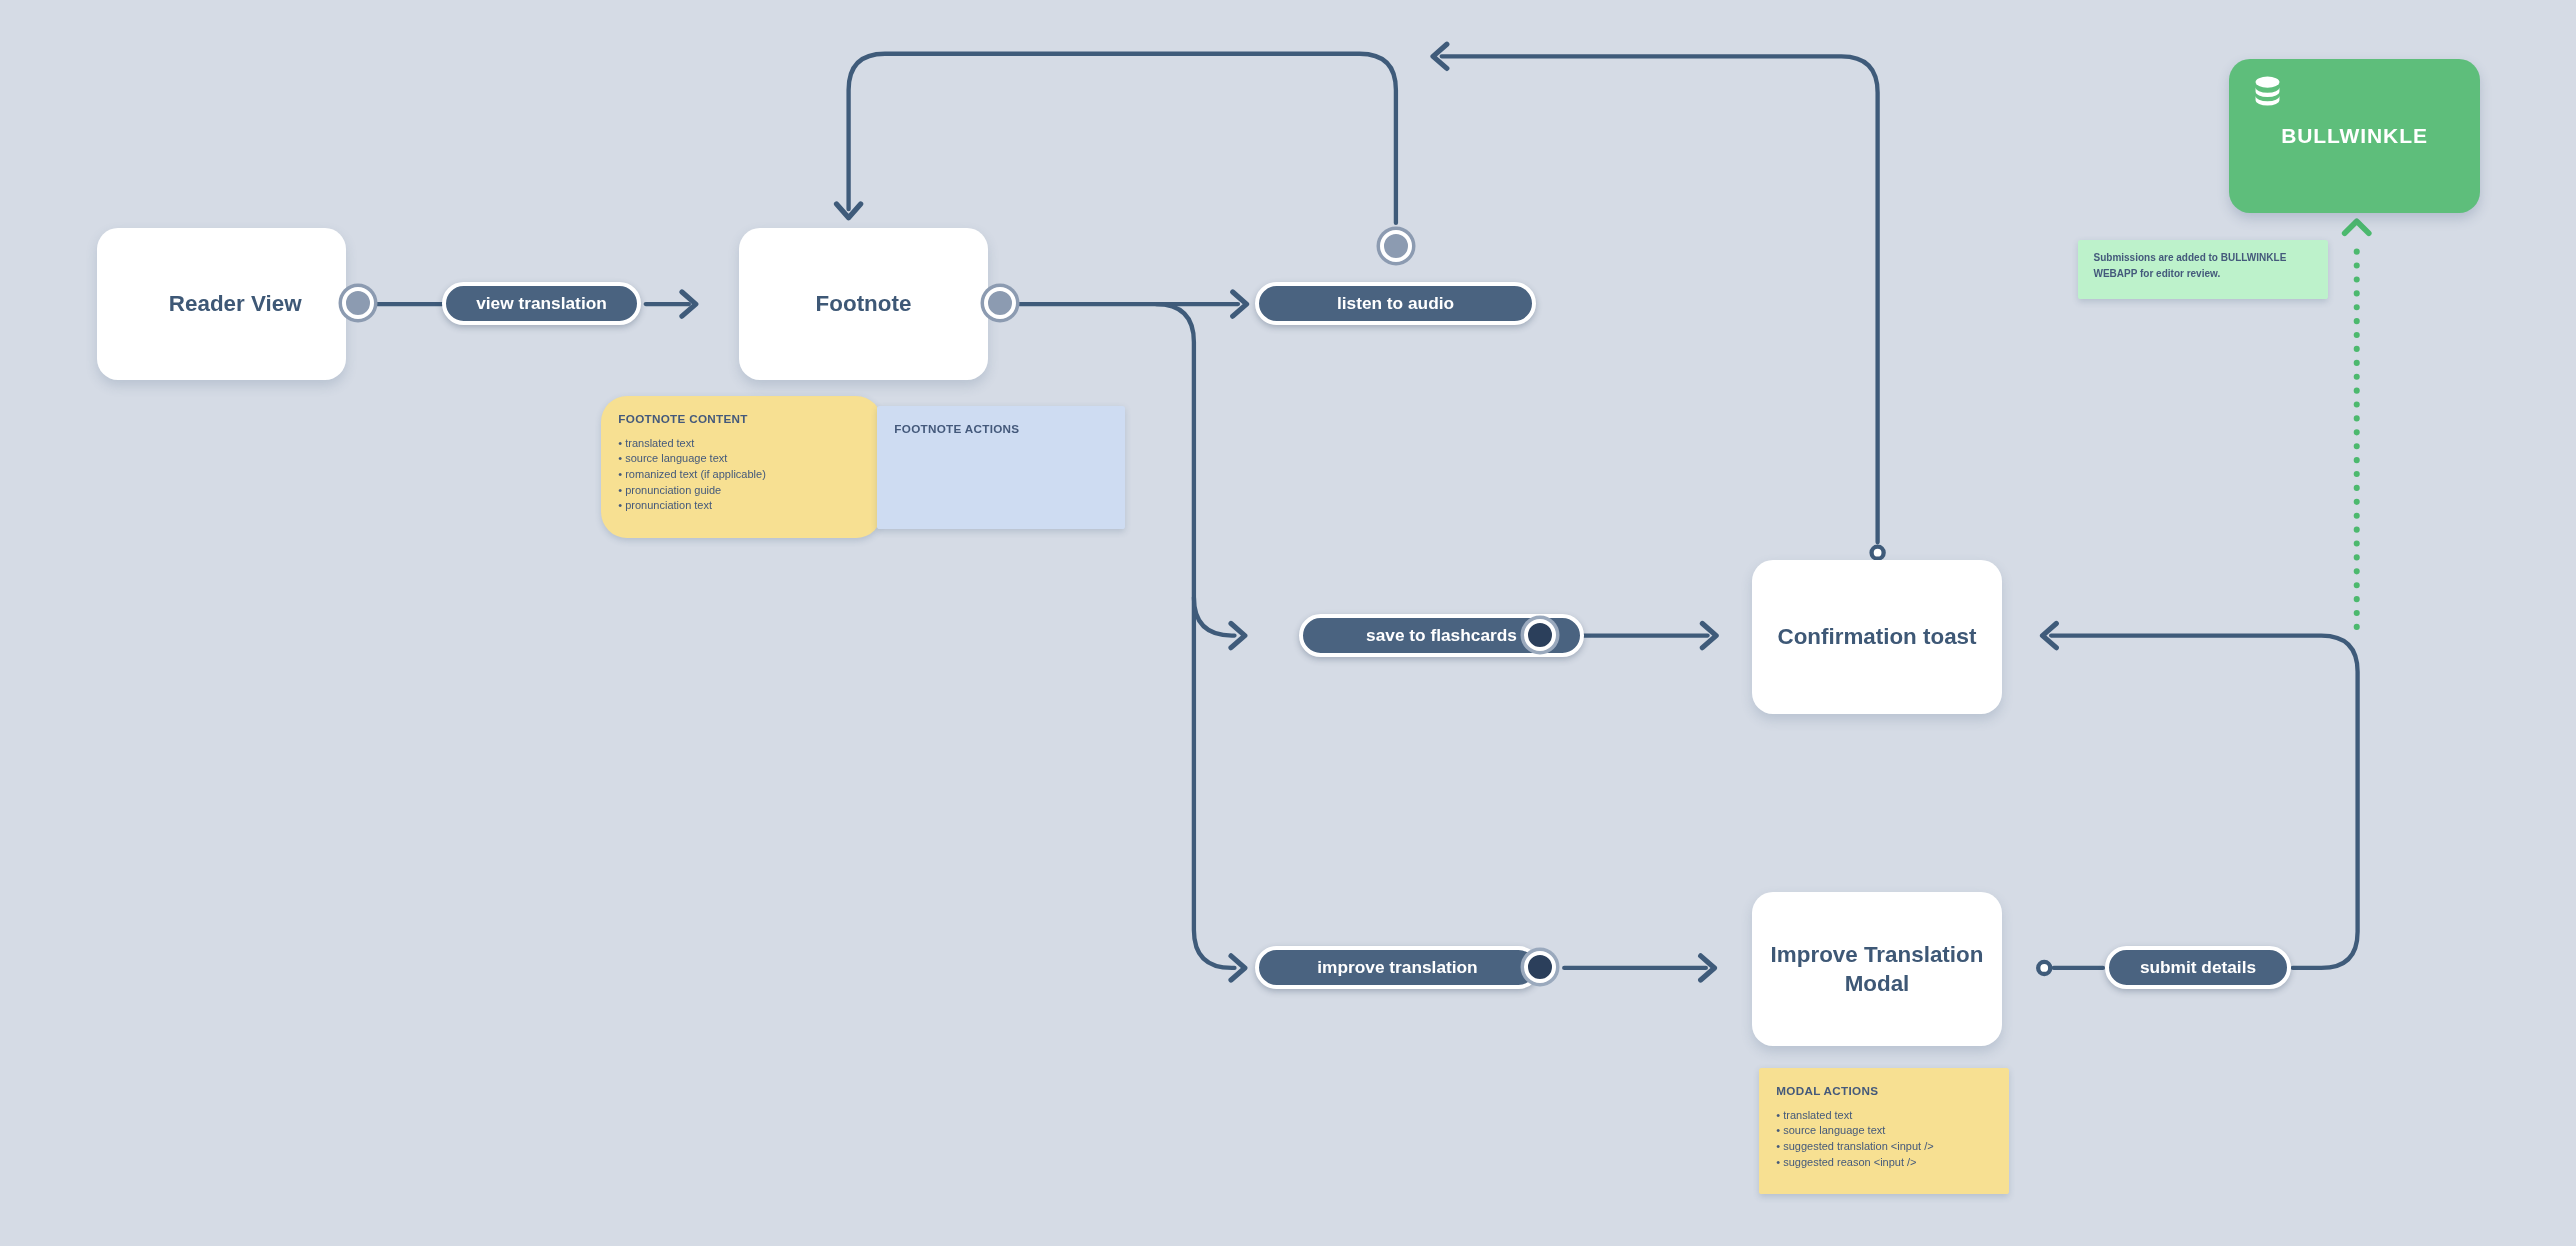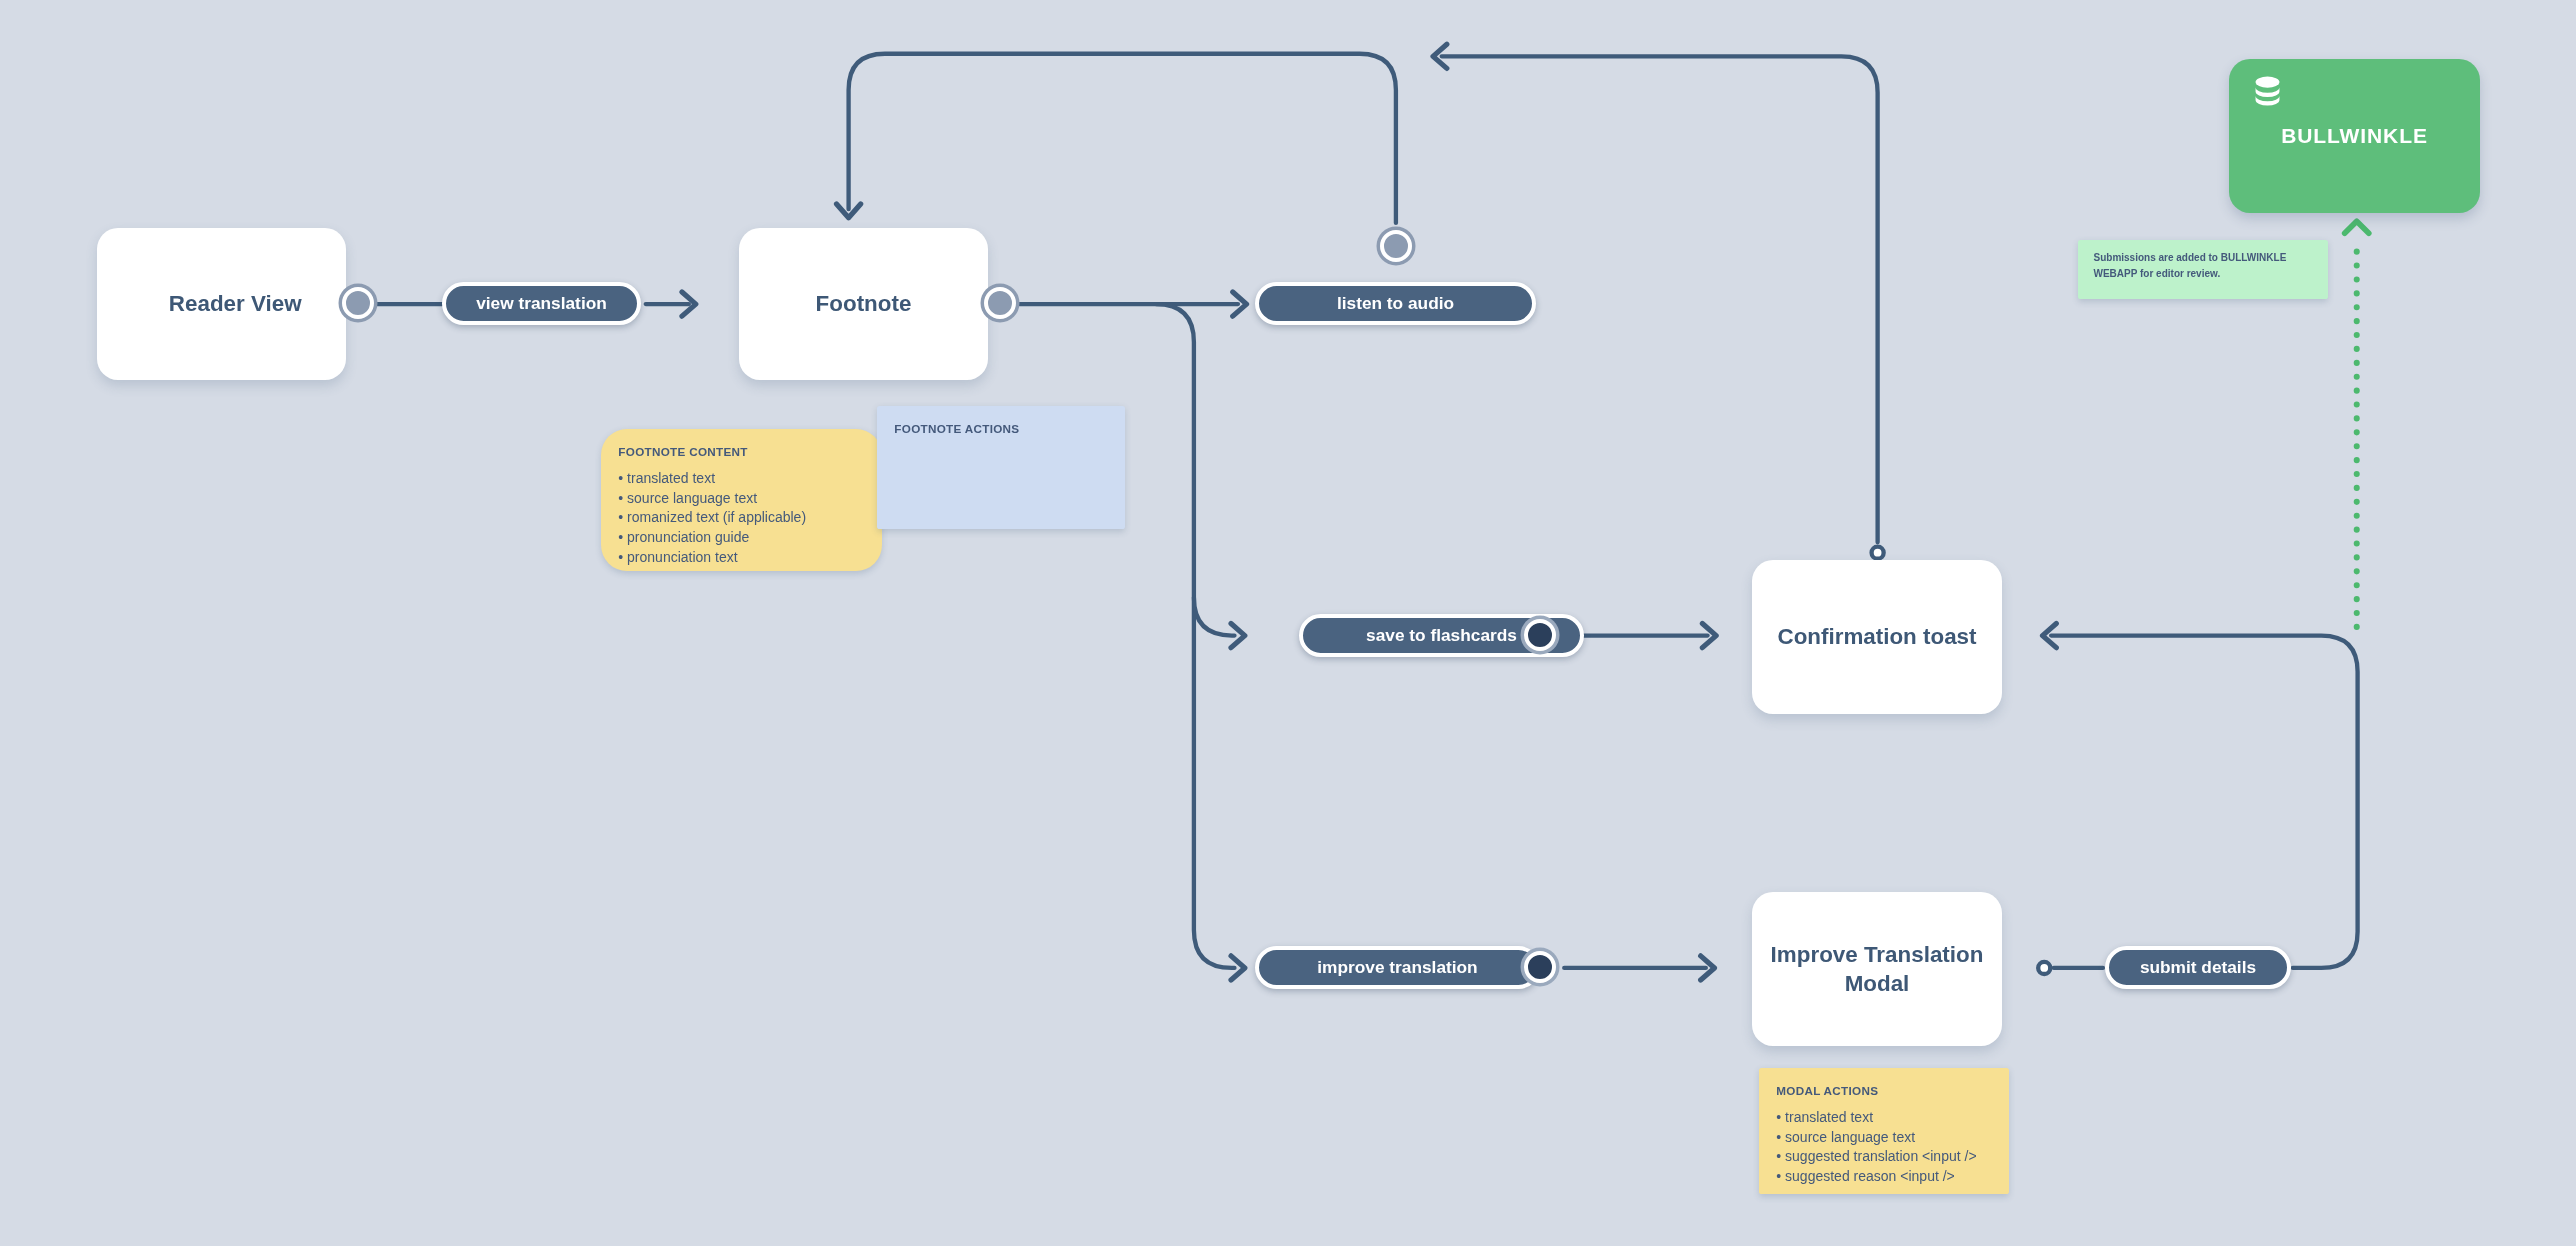--- a/index.html
+++ b/index.html
@@ -39,21 +39,21 @@
     background:#8C9BB1;border:4.3px solid #FFFFFF;box-shadow:0 0 0 3.5px #8C9BB1;
     box-sizing:content-box;
   }
   .conn-dark{background:#2B3F5B;box-shadow:0 0 0 3.5px #9AA9BD;}
   .sticky{
     position:absolute;z-index:2;border-radius:2.6px;box-sizing:border-box;
     padding:15.5px 17.3px;color:#44597B;
     box-shadow:0 2.6px 6px rgba(62,88,121,.20);
   }
   .sticky-title{font-size:11.7px;font-weight:700;letter-spacing:0.3px;margin-bottom:11.2px;}
-  .sticky-item{font-size:14px;font-weight:500;line-height:1.42;}
+  .sticky-item{font-size:11px;font-weight:500;line-height:1.42;}
   .sticky-note-text{font-size:10px;font-weight:700;line-height:1.6;}
   .y{background:#F7E092;}
   .b{background:#CEDCF2;}
   .g{background:#BDF2CB;}
 </style>
 </head>
 <body>
 
 <div class="canvas">
 
@@ -142,21 +142,21 @@
   <div class="pill" style="left:2105px;top:946px;width:186px;height:43px;">
     <span>submit details</span>
   </div>
 
   <div class="conn" style="left:342px;top:287px;"></div>
   <div class="conn" style="left:984px;top:287px;"></div>
   <div class="conn" style="left:1380px;top:230px;"></div>
   <div class="conn conn-dark" style="left:1524px;top:619px;"></div>
   <div class="conn conn-dark" style="left:1524px;top:951px;"></div>
 
-  <div class="sticky y" style="left:601px;top:429px;width:281px;height:142px;border-radius:26px;">
+  <div class="sticky y" style="left:601px;top:396px;width:281px;height:142px;border-radius:26px;">
     <div class="sticky-title">FOOTNOTE CONTENT</div>
     <div>
         <div class="sticky-item">• translated text</div>
         <div class="sticky-item">• source language text</div>
         <div class="sticky-item">• romanized text (if applicable)</div>
         <div class="sticky-item">• pronunciation guide</div>
         <div class="sticky-item">• pronunciation text</div>
       </div>
   </div>
 

